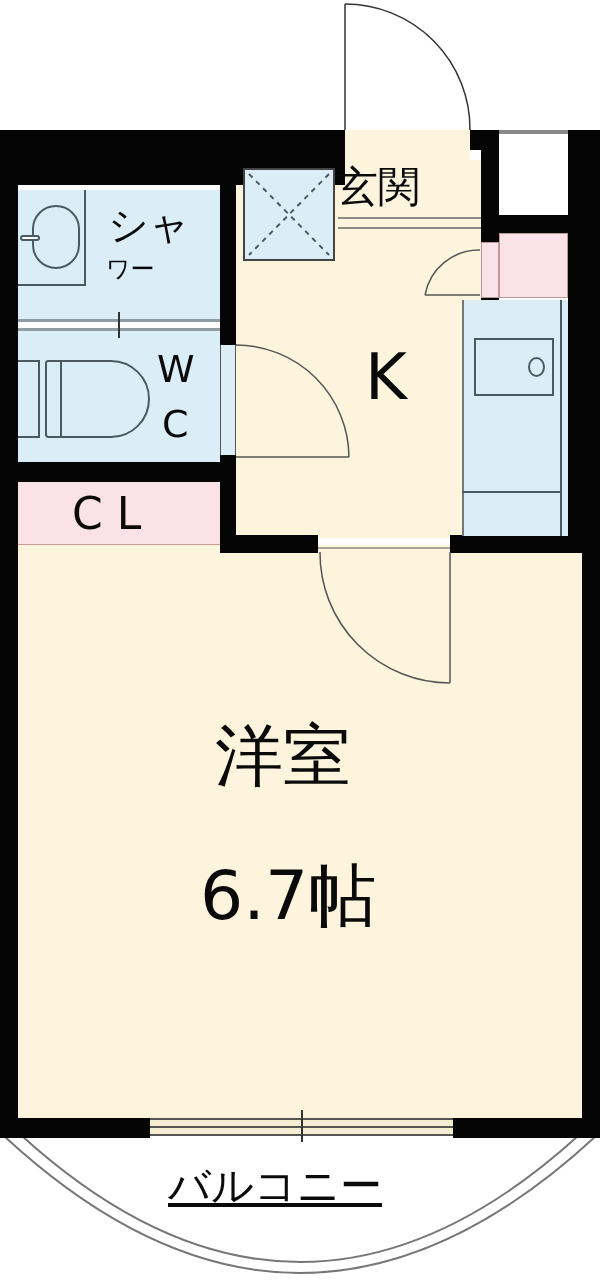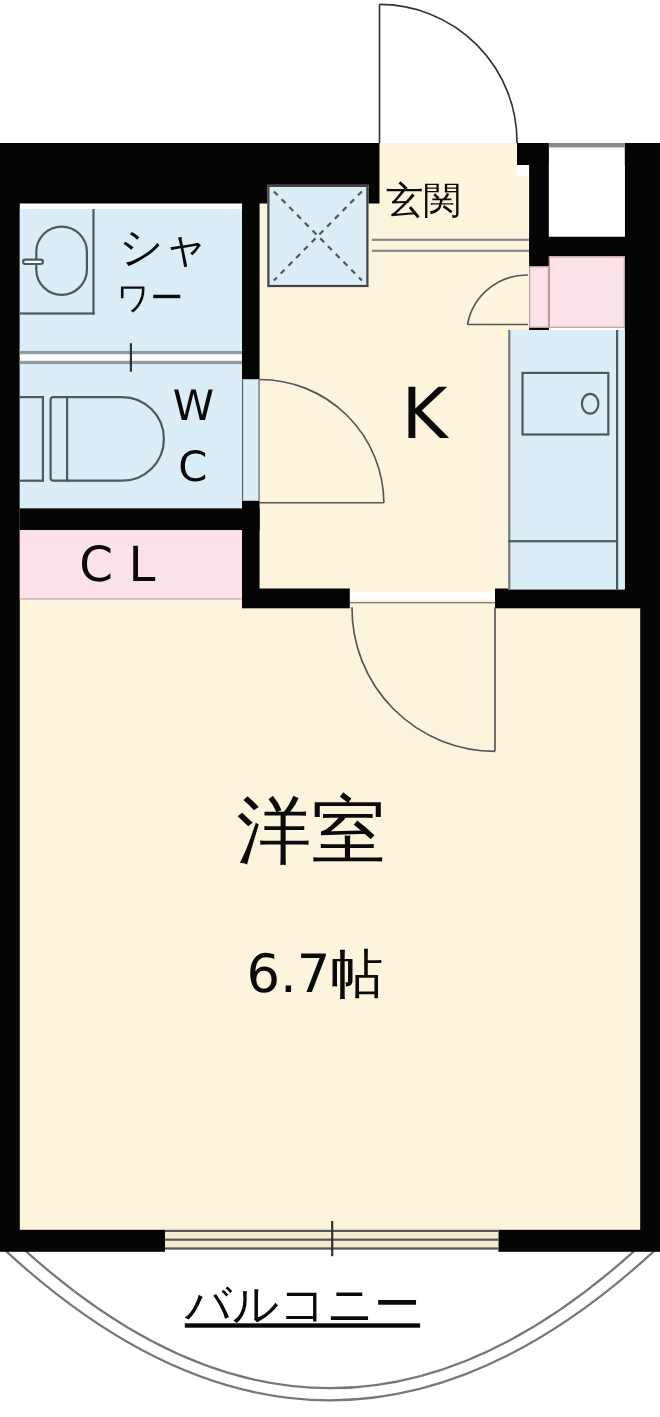--- a/index.html
+++ b/index.html
@@ -88,22 +88,22 @@
 <svg width="600" height="1288" style="left:0;top:0;">
   <line x1="318" y1="548" x2="450" y2="548" stroke="#555" stroke-width="1"></line>
   <path d="M320 552 A 130 130 0 0 0 450 683" fill="none" stroke="#555" stroke-width="1.5"></path>
   <line x1="450" y1="552" x2="450" y2="683" stroke="#555" stroke-width="1.5"></line>
 </svg>
 
 <div class="abs" style="left:150px;top:1118px;width:303px;height:18px;background:#f3eccf;border-top:2px solid #555;border-bottom:2px solid #555;"></div>
 <div class="abs" style="left:150px;top:1126px;width:303px;height:2px;background:#555;"></div>
 <div class="abs" style="left:301px;top:1110px;width:2px;height:32px;background:#333;"></div>
 
-<div class="label" style="left:351px;top:166px;font-size:34px;">玄関</div>
+<div class="label" style="left:336px;top:166px;font-size:42px;">玄関</div>
 <div class="label" style="left:108px;top:205px;font-size:40px;">シャ</div>
-<div class="label" style="left:106px;top:257px;font-size:30px;">ワー</div>
+<div class="label" style="left:106px;top:257px;font-size:24px;">ワー</div>
 <div class="label" style="left:157px;top:350px;font-size:38px;">W</div>
 <div class="label" style="left:162px;top:405px;font-size:38px;">C</div>
 <div class="label" style="left:365px;top:345px;font-size:64px;">K</div>
 <div class="label" style="left:72px;top:492px;font-size:44px;">C L</div>
 <div class="label" style="left:215px;top:722px;font-size:68px;">洋室</div>
-<div class="label" style="left:200px;top:862px;font-size:48px;margin-left:24px;">6.7帖</div>
+<div class="label" style="left:200px;top:862px;font-size:68px;">6.7帖</div>
 <div class="label" style="left:168px;top:1165px;font-size:42px;text-decoration:underline;">バルコニー</div>
 
 </body></html>

